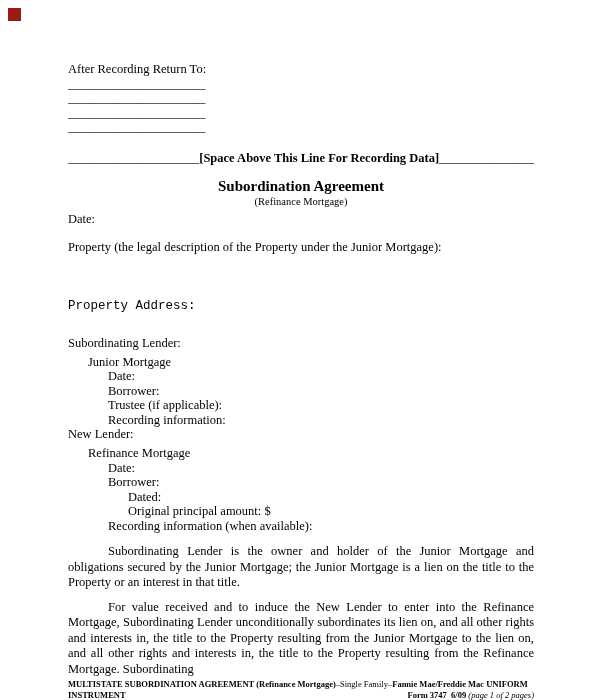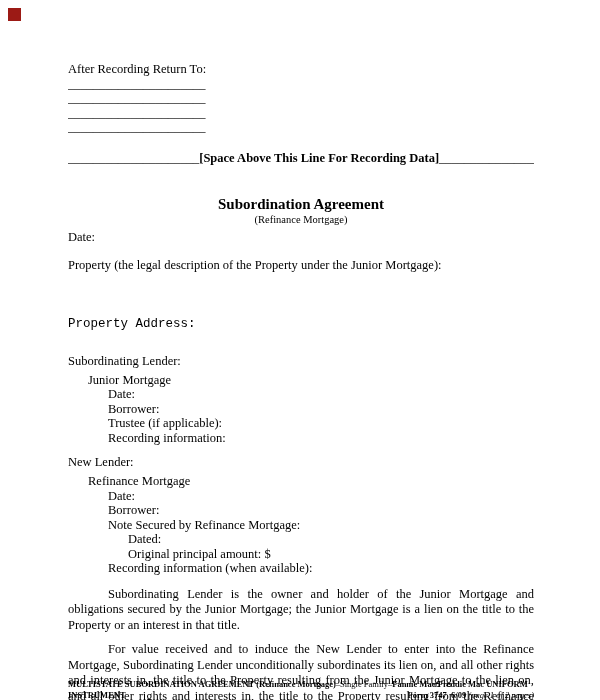--- a/index.html
+++ b/index.html
@@ -32,37 +32,37 @@
   .blank-line { line-height: 14.5px; white-space: nowrap; overflow: hidden; }
   .recording-line {
     margin-top: 16px;
     line-height: 15px;
     white-space: nowrap;
     overflow: hidden;
   }
   .recording-line .fill { font-weight: normal; }
   .recording-line .label { font-weight: bold; }
   .doc-title {
-    margin-top: 30px;
+    margin-top: 12px;
     text-align: center;
     font-weight: bold;
     font-size: 15px;
     line-height: 17px;
   }
   .doc-subtitle {
     text-align: center;
     font-size: 10.5px;
     line-height: 13px;
   }
   .date-line { margin-top: 4px; line-height: 15px; }
   .property-line { margin-top: 13px; line-height: 15px; }
   .property-address-line { margin-top: 44px; line-height: 15px; font-family: Liberation Mono, monospace; }
   .section-heading { font-weight: normal; line-height: 15px; }
   .heading-sub { margin-top: 22px; }
-  .heading-new { margin-top: 10px; }
+  .heading-new { }
   .indent-1 { padding-left: 20px; margin-top: 4px; }
   .indent-2 { padding-left: 40px; }
   .indent-3 { padding-left: 60px; }
   .paragraph {
     text-align: justify;
     text-indent: 40px;
     line-height: 15.5px;
   }
   .para-1 { margin-top: 11px; }
   .para-2 { margin-top: 9px; }
@@ -114,21 +114,20 @@
     <div class="line indent-1">Junior Mortgage</div>
     <div class="line indent-2">Date:</div>
     <div class="line indent-2">Borrower:</div>
     <div class="line indent-2">Trustee (if applicable):</div>
     <div class="line indent-2">Recording information:</div>
 
     <div class="section-heading heading-new">New Lender:</div>
     <div class="line indent-1">Refinance Mortgage</div>
     <div class="line indent-2">Date:</div>
     <div class="line indent-2">Borrower:</div>
-    <div class="line indent-2">Note Secured by Refinance Mortgage:</div>
     <div class="line indent-3">Dated:</div>
     <div class="line indent-3">Original principal amount:  $</div>
     <div class="line indent-2">Recording information (when available):</div>
 
     <div class="paragraph para-1">Subordinating Lender is the owner and holder of the Junior Mortgage and obligations secured by the Junior Mortgage; the Junior Mortgage is a lien on the title to the Property or an interest in that title.</div>
     <div class="paragraph para-2">For value received and to induce the New Lender to enter into the Refinance Mortgage, Subordinating Lender unconditionally subordinates its lien on, and all other rights and interests in, the title to the Property resulting from the Junior Mortgage to the lien on, and all other rights and interests in, the title to the Property resulting from the Refinance Mortgage.  Subordinating</div>
 
   </div>
 
   <div class="footer">

